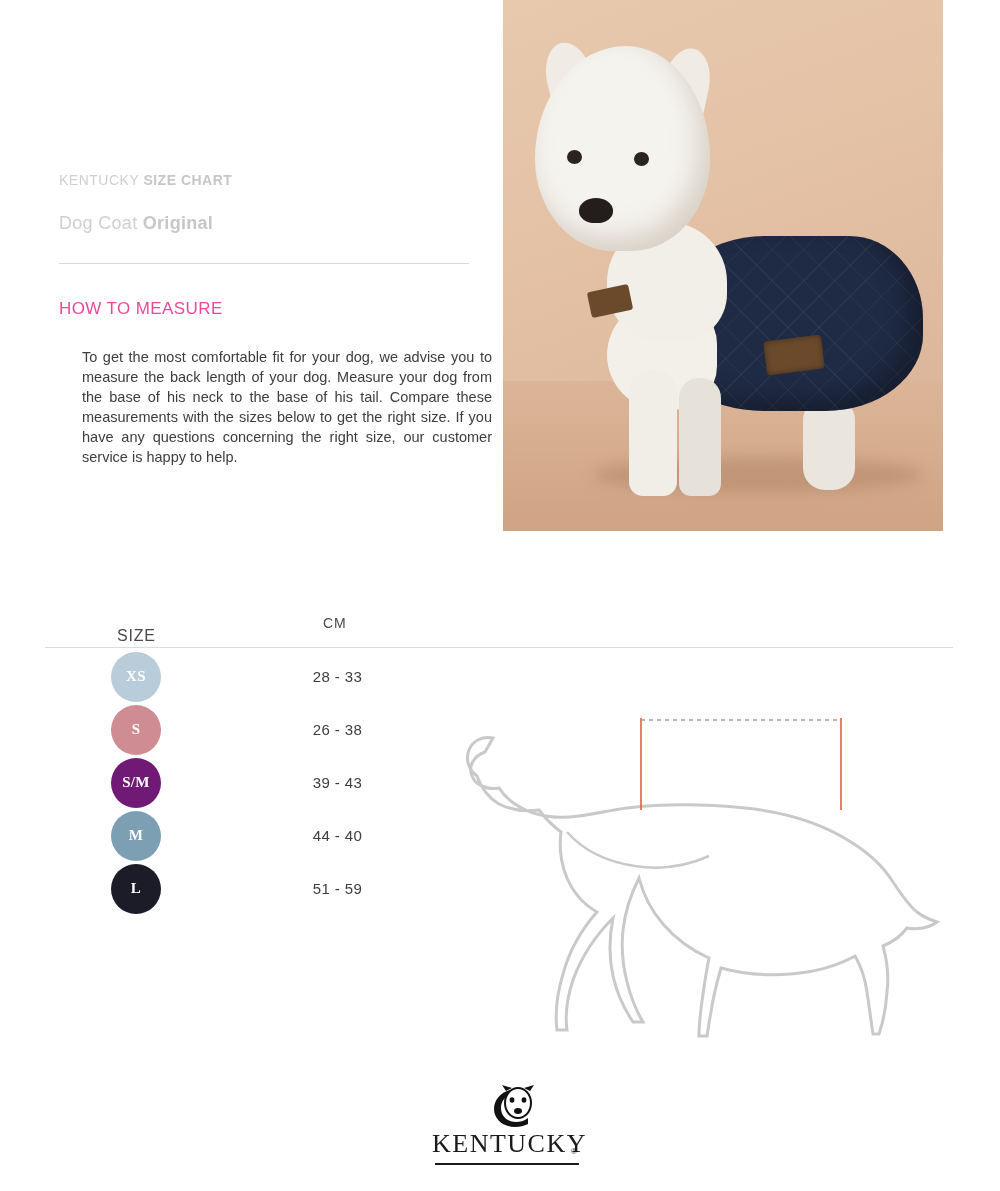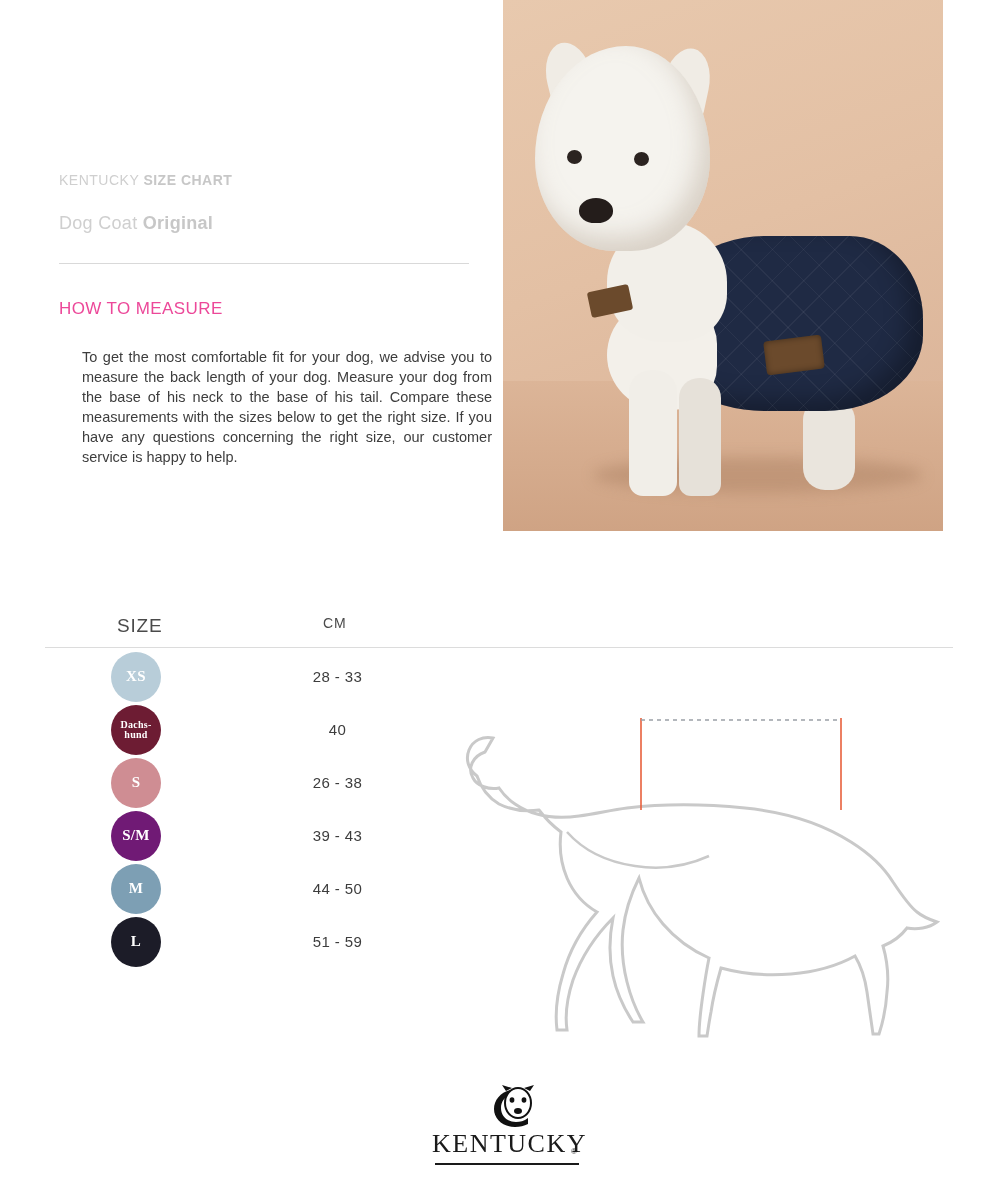--- a/index.html
+++ b/index.html
@@ -196,22 +196,22 @@
   }
 
   
   .table-head {
     position: absolute;
     left: 0; top: 615px;
     width: 1000px;
   }
   .th-size {
     position: absolute;
-    left: 117px; top: 0;
-    font-size: 19px;
+    left: 117px; top: 12px;
+    font-size: 16px;
     letter-spacing: 0.8px;
     color: #4a4a4a;
   }
   .th-cm {
     position: absolute;
     left: 323px; top: 0;
     font-size: 14px;
     letter-spacing: 0.8px;
     color: #4a4a4a;
   }
@@ -339,34 +339,30 @@
   <div class="th-cm">CM</div>
 </div>
 <div class="table-rule"></div>
 
 <div class="size-rows" id="size-rows">
     <div class="size-row">
       <div class="badge sz-two" style="background: rgb(184, 205, 217);">XS</div>
       <div class="cm">28 - 33</div>
     </div>
     <div class="size-row">
-      <div class="badge sz-dach" style="background: rgb(109, 28, 51);">Dachs-<br>hund</div>
-      <div class="cm">40</div>
-    </div>
-    <div class="size-row">
       <div class="badge sz-one" style="background: rgb(207, 141, 147);">S</div>
       <div class="cm">26 - 38</div>
     </div>
     <div class="size-row">
       <div class="badge sz-two" style="background: #701a75;">S/M</div>
       <div class="cm">39 - 43</div>
     </div>
     <div class="size-row">
       <div class="badge sz-one" style="background: rgb(125, 159, 180);">M</div>
-      <div class="cm">44 - 50</div>
+      <div class="cm">44 - 40</div>
     </div>
     <div class="size-row">
       <div class="badge sz-one" style="background: rgb(28, 28, 40);">L</div>
       <div class="cm">51 - 59</div>
     </div>
   </div>
 
 <div class="diagram">
   <svg viewBox="0 0 500 380" width="500" height="380">
 

